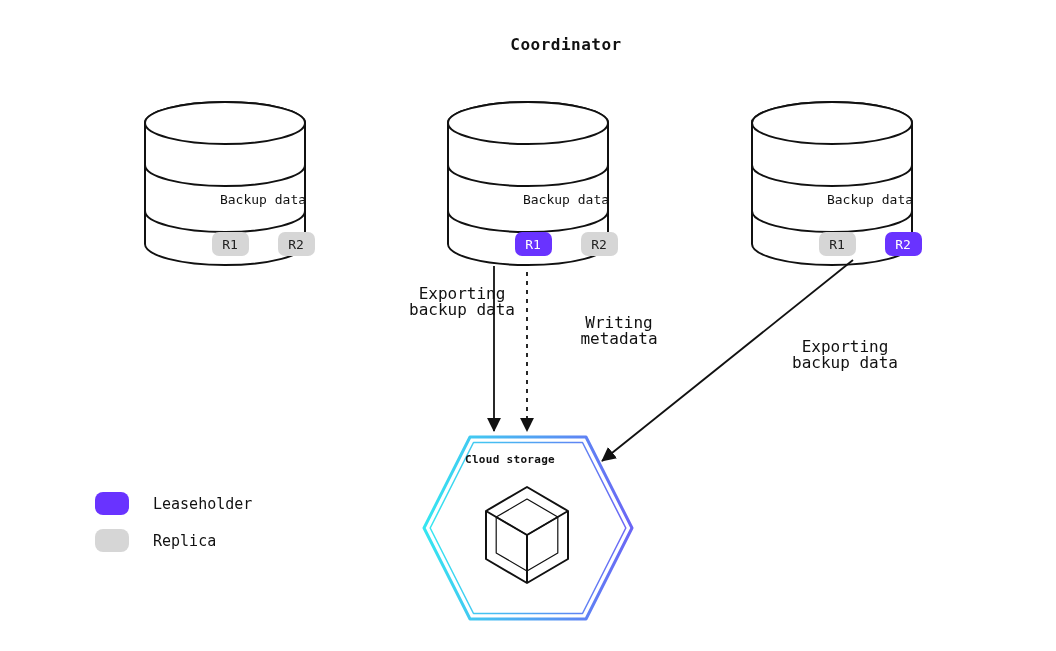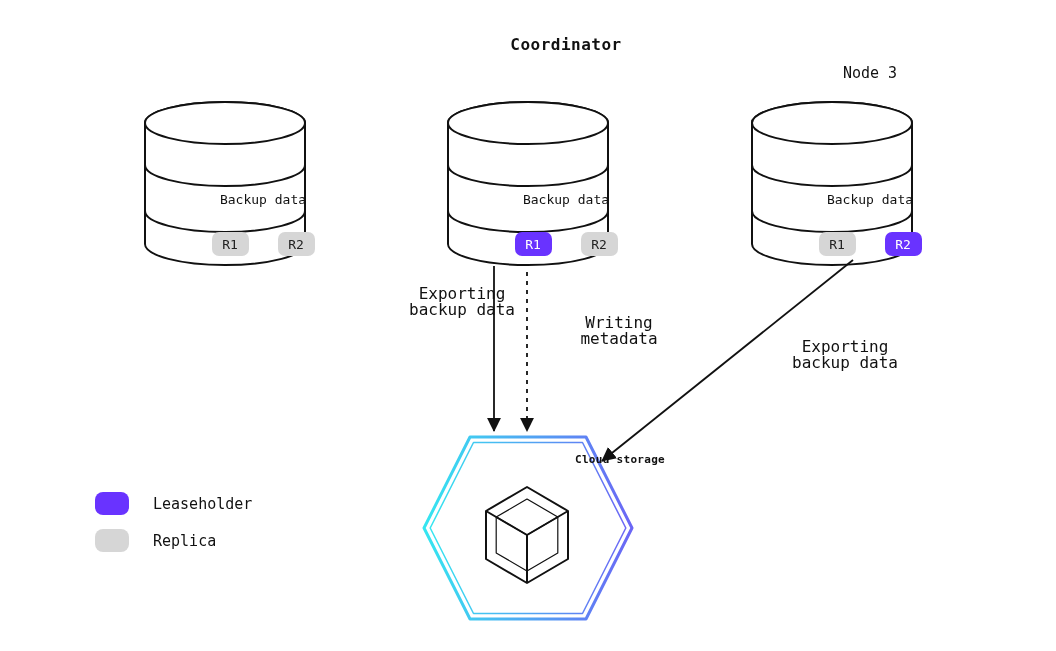--- a/index.html
+++ b/index.html
@@ -25,21 +25,21 @@
   .badge{
     width:37px;height:24px;border-radius:7px;display:flex;align-items:center;justify-content:center;
     font-size:13px;background:var(--replica);color:#222;
   }
   .badge.leaseholder{background:var(--leaseholder);color:#ffffff;}
   .badge.replica{background:var(--replica);color:#222222;}
   .arrow-label{
     text-align:center;font-size:16px;line-height:16px;white-space:pre-line;width:180px;
   }
   .cloud-label{
-    left:427px;top:453px;width:200px;text-align:right;
+    left:427px;top:453px;width:200px;text-align:left;
     font-size:11px;font-weight:bold;letter-spacing:.3px;
   }
   .legend-item{display:flex;align-items:center;gap:24px;left:57px;justify-content:space-between;}
   .legend-pill{width:34px;height:23px;border-radius:8px;background:var(--replica);}
   .legend-pill.leaseholder{background:var(--leaseholder);}
   .legend-pill.replica{background:var(--replica);}
   .legend-text{font-size:15px;}
   svg{position:absolute;left:0;top:0;}
   .cyl{fill:#ffffff;stroke:var(--ink);stroke-width:2;}
   .cyl-arc{fill:none;stroke:var(--ink);stroke-width:2;}
@@ -99,21 +99,20 @@
     <g>
       <path class="cube" d="M527,487 L486,511 L486,559 L527,583 L568,559 L568,511 Z"></path>
       <path class="cube" d="M486,511 L527,535 L568,511 M527,535 L527,583"></path>
       <path class="cube-in" d="M527,499 L496.2,517 L496.2,553 L527,571 L557.8,553 L557.8,517 Z"></path>
       <path class="cube-in" d="M496.2,517 L527,535 L557.8,517 M527,535 L527,571"></path>
     </g>
   </svg>
 
   <div class="abs title">Coordinator</div>
 
-  <div class="abs node-label" style="left:732px;">Node 3</div>
 
   <div class="abs body-label" style="left:125px;">Backup data</div>
   <div class="abs body-label" style="left:428px;">Backup data</div>
   <div class="abs body-label" style="left:732px;">Backup data</div>
 
   <div class="abs badge-row" style="left:173.5px;">
     <div class="badge replica">R1</div>
     <div class="badge replica">R2</div>
   </div>
   <div class="abs badge-row" style="left:476.5px;">

